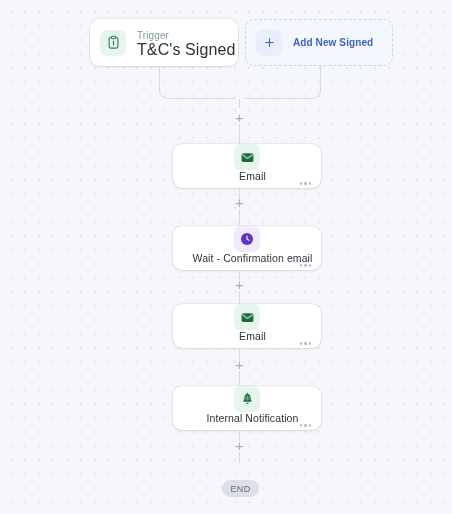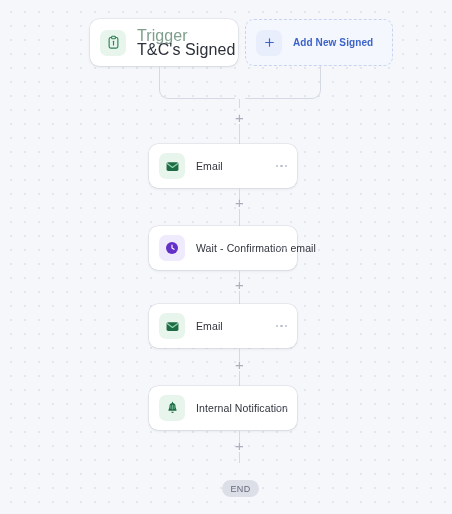--- a/index.html
+++ b/index.html
@@ -47,21 +47,21 @@
 
   .node-text { margin-left: 11px; display: flex; flex-direction: column; min-width: 0; }
 
   .label-main {
     font-size: 10.5px;
     color: #30333d;
     letter-spacing: .1px;
     white-space: nowrap;
   }
   .label-sub {
-    font-size: 16px;
+    font-size: 10px;
     color: #7f9e8c;
     letter-spacing: .1px;
     line-height: 14px;
     white-space: nowrap;
   }
   .label-strong {
     font-size: 16px;
     color: #2c303a;
     letter-spacing: .1px;
     line-height: 14px;
@@ -87,21 +87,21 @@
   }
   #add-trigger-card {
     left: 245px; top: 19px; width: 148px; height: 47px;
     background: #f4f7fe;
     border: 1px dashed #c6d4f0;
     box-shadow: none;
   }
   #add-trigger-card .label-main { color: #3c63c8; font-weight: bold; font-size: 10px; }
 
   
-  .col-node { left: 149px; width: 148px; height: 44px; }
+  .col-node { left: 173px; width: 148px; height: 44px; flex-direction: column; }
   #node-email-1        { top: 144px; }
   #node-wait           { top: 226px; }
   #node-email-2        { top: 304px; }
   #node-internal-notif { top: 386px; }
 
   
   .vline {
     position: absolute;
     width: 1px;
     background: #d4d9e3;

